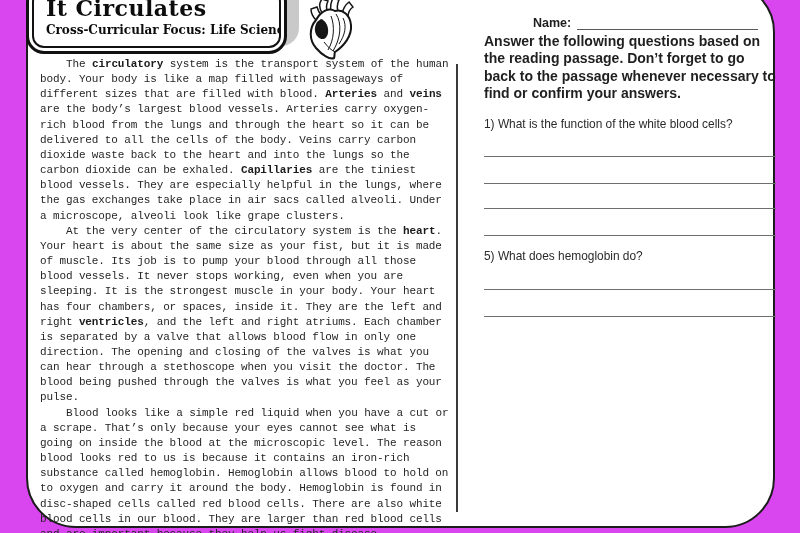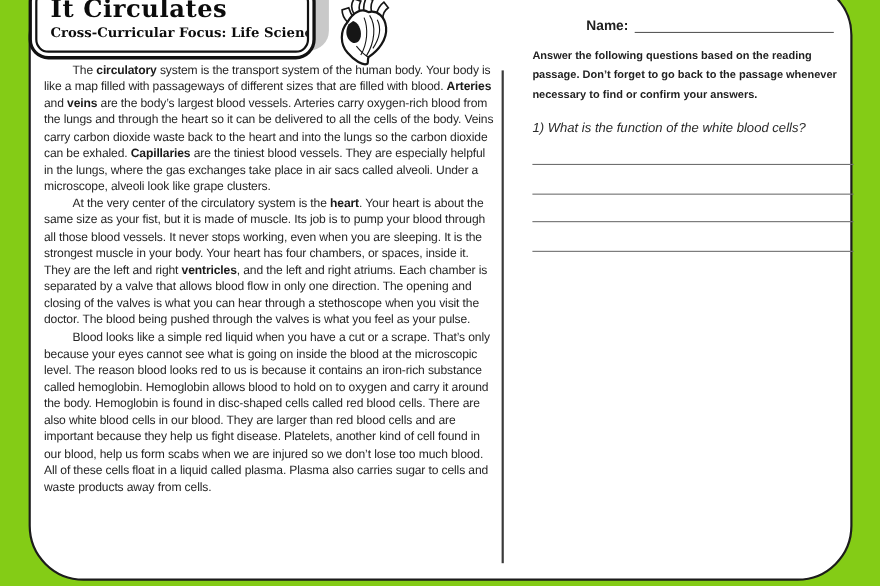--- a/index.html
+++ b/index.html
@@ -1,21 +1,21 @@
 <!DOCTYPE html>
 <html><head>
 <meta charset="utf-8">
 <style>
   html, body { margin: 0; padding: 0; background: #fff; }
   .canvas {
     position: relative;
     width: 800px;
     height: 533px;
     overflow: hidden;
-    background: #84cc16;
+    background: #d946ef;
     font-family: "Liberation Sans", sans-serif;
   }
   
   .sheet {
     position: absolute;
     left: 26px; top: -18px;
     width: 745px; height: 542px;
     border: 2px solid #1c1c1c;
     border-radius: 50px;
     background: #fff;
@@ -65,21 +65,21 @@
   .passage {
     position: absolute;
     left: 40px; top: 57px;
     width: 412px;
     font-size: 11px;
     line-height: 15.15px;
     letter-spacing: -0.12px;
     color: #262626;
     z-index: 2;
   }
-  .passage p { margin: 0; text-indent: 26px; }
+  .passage p { margin: 0; text-indent: 26px; font-family: Liberation Mono, monospace; }
   .passage b { font-weight: bold; color: #1b1b1b; }
   
   .divider {
     position: absolute;
     left: 456px; top: 64px;
     width: 2px; height: 448px;
     background: #3a3a3a;
     z-index: 2;
   }
   
@@ -87,34 +87,33 @@
     position: absolute;
     left: 484px; top: 12px;
     width: 292px;
     z-index: 2;
     color: #262626;
   }
   .name-row { display: flex; align-items: flex-end; margin: 2px 18px 0 49px; height: 16px; }
   .name-label { font-weight: bold; font-size: 12.5px; color: #1e1e1e; white-space: nowrap; }
   .name-line { flex: 1; border-bottom: 1.5px solid #5a5a5a; margin-left: 6px; height: 13px; }
   .instructions {
-    margin-top: 13px;
+    margin-top: 3px;
     font-weight: bold;
-    font-size: 10px;
+    font-size: 14px;
     line-height: 17.4px;
     color: #1f1f1f;
   }
   .questions { margin-top: 14px; }
   .qtext {
     font-size: 11.9px;
     line-height: 15.5px;
     color: #2a2a2a;
     margin-top: 13px;
     padding-right: 4px;
-    font-style: italic;
   }
   .qblock:first-child .qtext { margin-top: 0; }
   .answer-line { height: 24px; border-bottom: 1.4px solid #6f6f6f; }
   .answer-line + .answer-line { height: 26px; }
 </style>
 </head>
 <body>
 
 <div class="canvas">
 
@@ -163,16 +162,21 @@
     <div class="questions">
         <div class="qblock">
           <div class="qtext">1) What is the function of the white blood cells?</div>
           <div class="answer-line"></div>
           <div class="answer-line"></div>
         </div>
         <div class="qblock">
           <div class="answer-line"></div>
           <div class="answer-line"></div>
         </div>
+        <div class="qblock">
+          <div class="qtext">5) What does hemoglobin do?</div>
+          <div class="answer-line"></div>
+          <div class="answer-line"></div>
+        </div>
       </div>
   </div>
 
 </div>
 
 </body></html>

